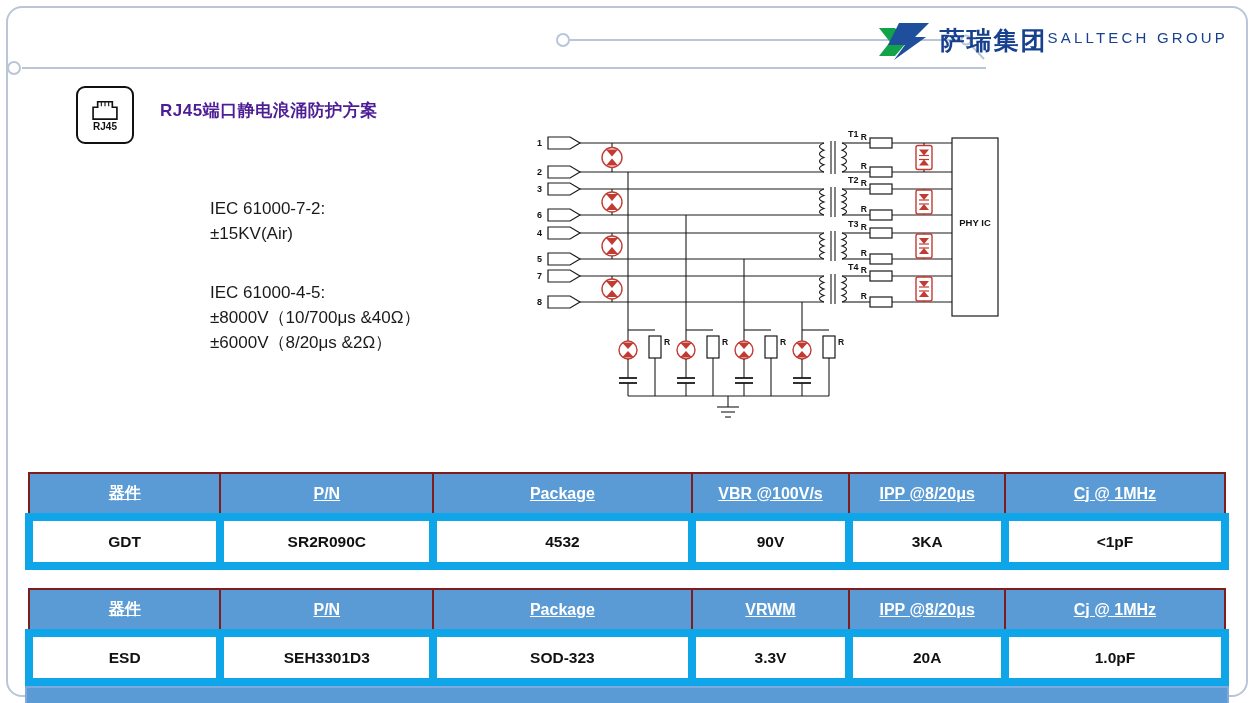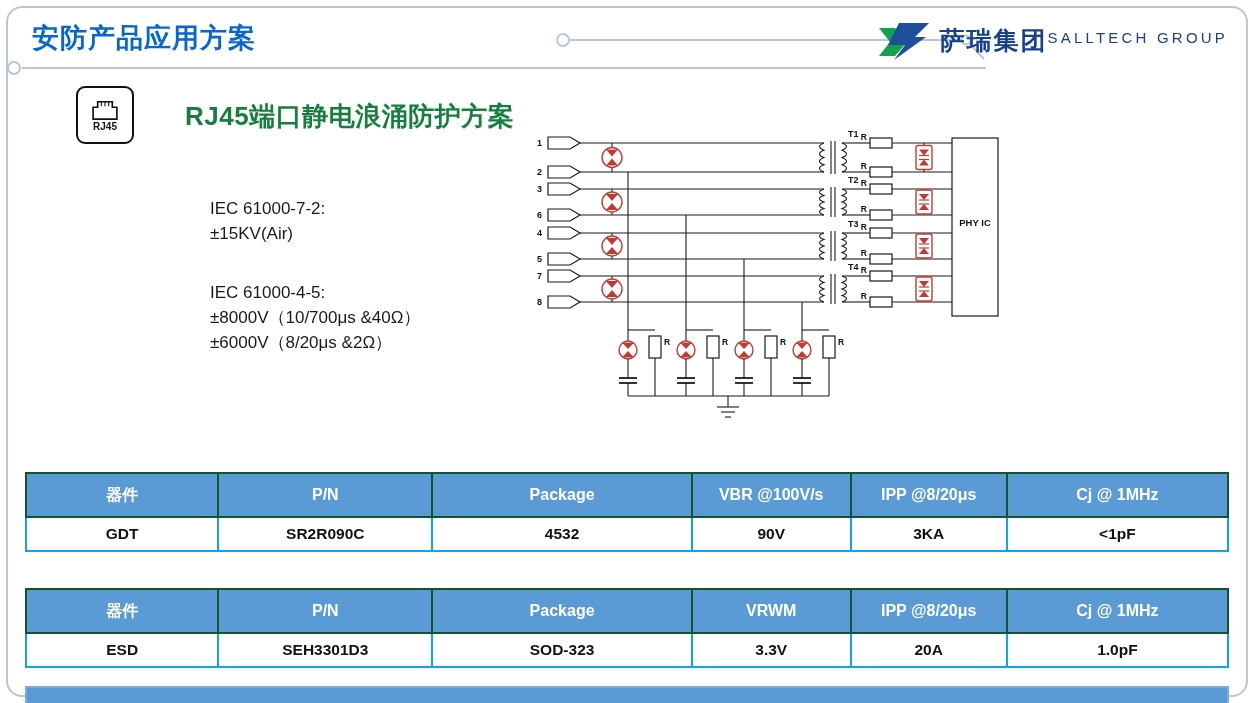--- a/index.html
+++ b/index.html
@@ -13,51 +13,50 @@
   .logo { position:absolute; right:26px; top:18px; display:flex; align-items:center; gap:9px; }
   .logo-text { display:flex; flex-direction:row; }
   .logo-name { font-size:25px; font-weight:800; color:#17418F; letter-spacing:2px; line-height:1.1; }
   .logo-tagline { font-size:15px; color:#17418F; letter-spacing:3.2px; margin-top:2px; }
 
   .rj45-box { position:absolute; left:76px; top:86px; width:58px; height:58px; border:2.5px solid #111;
               border-radius:9px; display:flex; flex-direction:column; align-items:center; justify-content:center;
               gap:0; background:#fff; }
   .rj45-label { font-size:10px; font-weight:600; color:#111; }
 
-  .section-heading { position:absolute; left:160px; top:99px; font-size:26px; font-weight:700; color:#15803d; letter-spacing:0.5px;margin-left:25px; }
+  .section-heading { position:absolute; left:160px; top:99px; font-size:17px; font-weight:700; color:#4c1d95; letter-spacing:0.5px; }
 
   .specs { position:absolute; left:210px; top:196px; font-size:17px; color:#1a1a1a; line-height:25px; }
   .spec-group + .spec-group { margin-top:34px; }
 
   .circuit { position:absolute; left:528px; top:126px; width:478px; height:318px; }
   .wire { stroke:#1a1a1a; stroke-width:1.1; fill:none; }
   .cap  { stroke:#1a1a1a; stroke-width:1.8; fill:none; }
   .comp { stroke:#1a1a1a; stroke-width:1.2; fill:#fff; }
   .rsym { stroke:#C23B33; stroke-width:1.4; fill:#fff; }
   .rfill{ fill:#C23B33; stroke:none; }
   .rline{ stroke:#C23B33; stroke-width:1.2; }
   .pinlab { font:600 9px "Liberation Sans", sans-serif; fill:#111; }
   .rlab   { font:600 8.5px "Liberation Sans", sans-serif; fill:#111; }
   .tlab   { font:700 9px "Liberation Sans", sans-serif; fill:#111; }
   .iclab  { font:700 9.5px "Liberation Sans", sans-serif; fill:#111; }
 
   .spec-table { position:absolute; left:25px; width:1204px; border-collapse:collapse; table-layout:fixed; text-align:center; }
-  .spec-table th { background:#5B9BD5; color:#fff; font-size:16px; font-weight:700; border:2px solid #14532d; height:44px; }
-  .spec-table td { background:#fff; color:#111; font-size:15.5px; font-weight:700; border:2px solid #0ea5e9; height:34px; }
+  .spec-table th { background:#5B9BD5; color:#fff; font-size:16px; font-weight:700; border:2px solid #7f1d1d; height:44px;text-decoration:underline; }
+  .spec-table td { background:#fff; color:#111; font-size:15.5px; font-weight:700; border:8px solid #0ea5e9; height:49px; }
   .t1 { top:472px; }
   .t2 { top:588px; }
   .partial-row { position:absolute; left:25px; top:686px; width:1204px; height:17px; background:#5B9BD5; border:2px solid #7EA9DC; border-bottom:none; }
 </style>
 </head>
 <body>
 
 <div class="slide">
   <div class="frame"></div>
 
-  <div class="page-title">安防产品应用方案</div>
   <svg class="header-decor" viewBox="0 0 1254 90">
     <line x1="570" y1="40" x2="962" y2="40" stroke="#b9c6d8" stroke-width="2"></line>
     <circle cx="563" cy="40" r="6" fill="#fff" stroke="#b9c6d8" stroke-width="2"></circle>
     <circle cx="966" cy="40" r="4.5" fill="#fff" stroke="#b9c6d8" stroke-width="2"></circle>
     <line x1="969" y1="43" x2="984" y2="59" stroke="#b9c6d8" stroke-width="2"></line>
     <line x1="22" y1="68" x2="986" y2="68" stroke="#b9c6d8" stroke-width="2"></line>
     <circle cx="14" cy="68" r="6" fill="#fff" stroke="#b9c6d8" stroke-width="2"></circle>
   </svg>
 
   <div class="logo">

